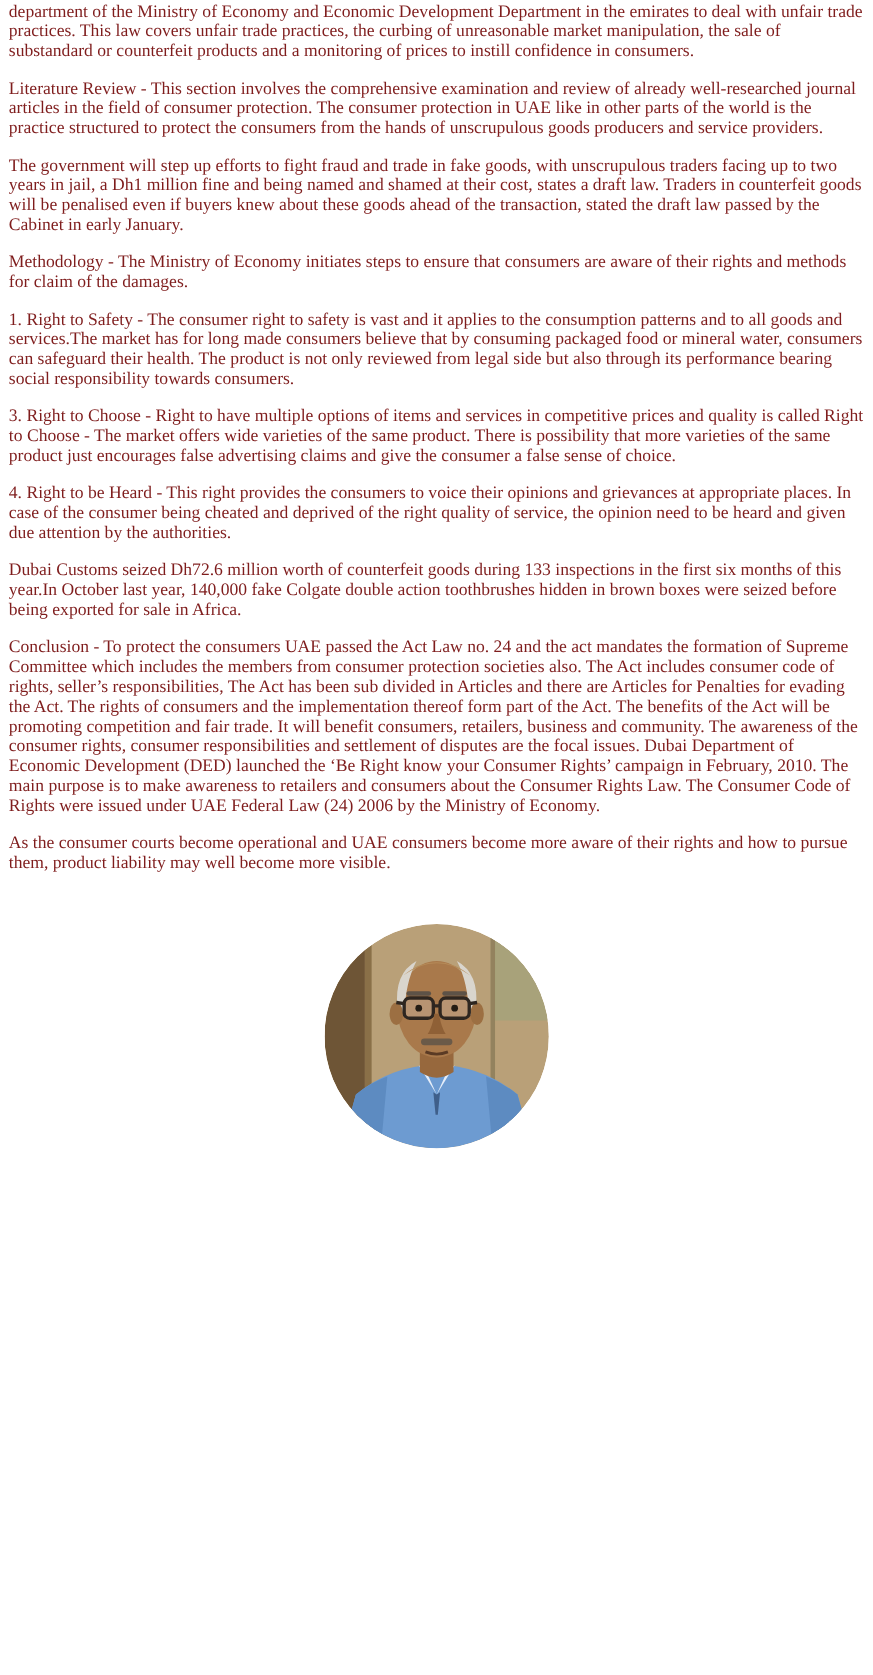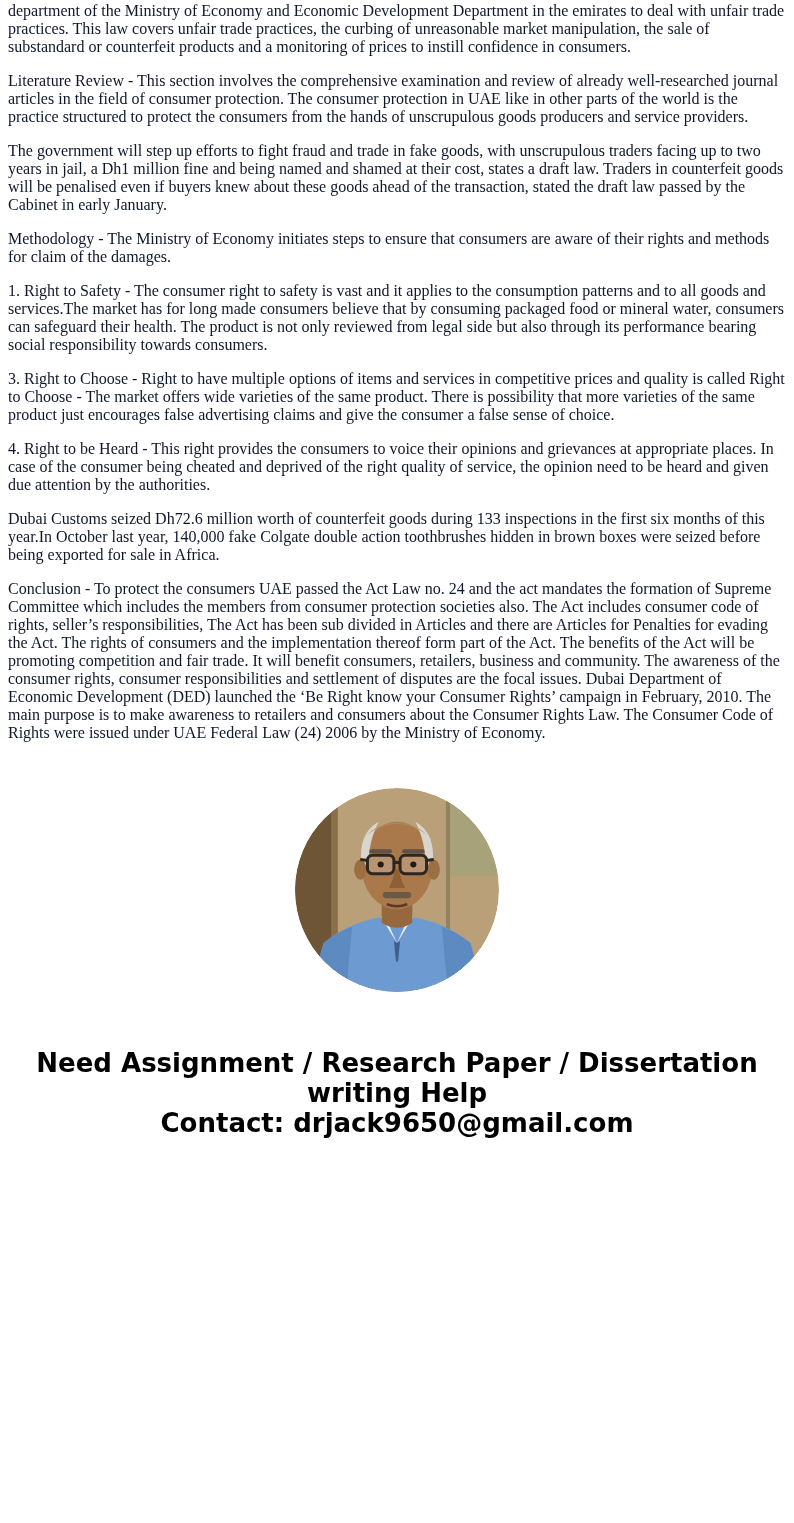--- a/index.html
+++ b/index.html
@@ -13,21 +13,21 @@
     margin: 0 auto;
     background: #ffffff;
     box-sizing: border-box;
     padding: 2px 8px 24px 8px;
     overflow: hidden;
   }
   .doc-body {
     font-family: "Liberation Serif", "DejaVu Serif", serif;
     font-size: 16px;
     line-height: 18px;
-    color: #0f172a;
+    color: #7f1d1d;
   }
   .doc-body p {
     margin: 16px 0;
   }
   .doc-body p:first-child {
     margin-top: 0;
   }
   .author-section {
     margin-top: 46px;
     text-align: center;
@@ -61,20 +61,21 @@
   <main class="doc-body">
     <p>department of the Ministry of Economy and Economic Development Department in the emirates to deal with unfair trade practices. This law covers unfair trade practices, the curbing of unreasonable market manipulation, the sale of substandard or counterfeit products and a monitoring of prices to instill confidence in consumers.</p>
     <p>Literature Review - This section involves the comprehensive examination and review of already well-researched journal articles in the field of consumer protection. The consumer protection in UAE like in other parts of the world is the practice structured to protect the consumers from the hands of unscrupulous goods producers and service providers.</p>
     <p>The government will step up efforts to fight fraud and trade in fake goods, with unscrupulous traders facing up to two years in jail, a Dh1 million fine and being named and shamed at their cost, states a draft law. Traders in counterfeit goods will be penalised even if buyers knew about these goods ahead of the transaction, stated the draft law passed by the Cabinet in early January.</p>
     <p>Methodology - The Ministry of Economy initiates steps to ensure that consumers are aware of their rights and methods for claim of the damages.</p>
     <p>1. Right to Safety - The consumer right to safety is vast and it applies to the consumption patterns and to all goods and services.The market has for long made consumers believe that by consuming packaged food or mineral water, consumers can safeguard their health. The product is not only reviewed from legal side but also through its performance bearing social responsibility towards consumers.</p>
     <p>3. Right to Choose - Right to have multiple options of items and services in competitive prices and quality is called Right to Choose - The market offers wide varieties of the same product. There is possibility that more varieties of the same product just encourages false advertising claims and give the consumer a false sense of choice.</p>
     <p>4. Right to be Heard - This right provides the consumers to voice their opinions and grievances at appropriate places. In case of the consumer being cheated and deprived of the right quality of service, the opinion need to be heard and given due attention by the authorities.</p>
     <p>Dubai Customs seized Dh72.6 million worth of counterfeit goods during 133 inspections in the first six months of this year.In October last year, 140,000 fake Colgate double action toothbrushes hidden in brown boxes were seized before being exported for sale in Africa.</p>
     <p>Conclusion - To protect the consumers UAE passed the Act Law no. 24 and the act mandates the formation of Supreme Committee which includes the members from consumer protection societies also. The Act includes consumer code of rights, seller’s responsibilities, The Act has been sub divided in Articles and there are Articles for Penalties for evading the Act. The rights of consumers and the implementation thereof form part of the Act. The benefits of the Act will be promoting competition and fair trade. It will benefit consumers, retailers, business and community. The awareness of the consumer rights, consumer responsibilities and settlement of disputes are the focal issues. Dubai Department of Economic Development (DED) launched the ‘Be Right know your Consumer Rights’ campaign in February, 2010. The main purpose is to make awareness to retailers and consumers about the Consumer Rights Law. The Consumer Code of Rights were issued under UAE Federal Law (24) 2006 by the Ministry of Economy.</p>
+    <p>As the consumer courts become operational and UAE consumers become more aware of their rights and how to pursue them, product liability may well become more visible.</p>
   </main>
 
   <div class="author-section">
     <div class="avatar-wrap">
       <svg viewBox="0 0 200 200" width="204" height="204" aria-hidden="true">
         <defs>
           <clipPath id="avclip">
               <circle cx="100" cy="100" r="100"></circle>
             </clipPath>
         </defs>
@@ -123,19 +124,14 @@
           <path d="M98 80 Q96 92 92 98 L108 98 Q104 92 102 80 Z" fill="#8f6036"></path>
 
           <rect x="86" y="102" width="28" height="6" rx="3" fill="#6b5a48"></rect>
 
           <path d="M90 114 Q100 118 110 114" stroke="#5a3a24" stroke-width="2.5" fill="none"></path>
         </g>
       </svg>
     </div>
   </div>
 
-  <div class="promo-footer">
-    <span class="line">Need Assignment / Research Paper / Dissertation</span>
-    <span class="line">writing Help</span>
-    <span class="line">Contact: drjack9650@gmail.com</span>
-  </div>
 
 </div>
 
 </body></html>

